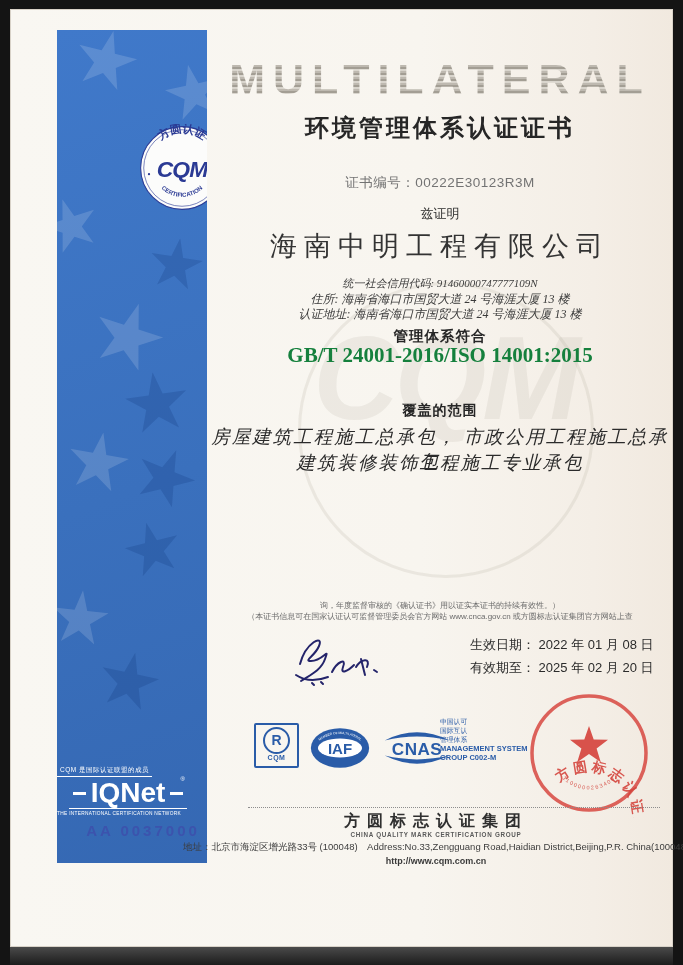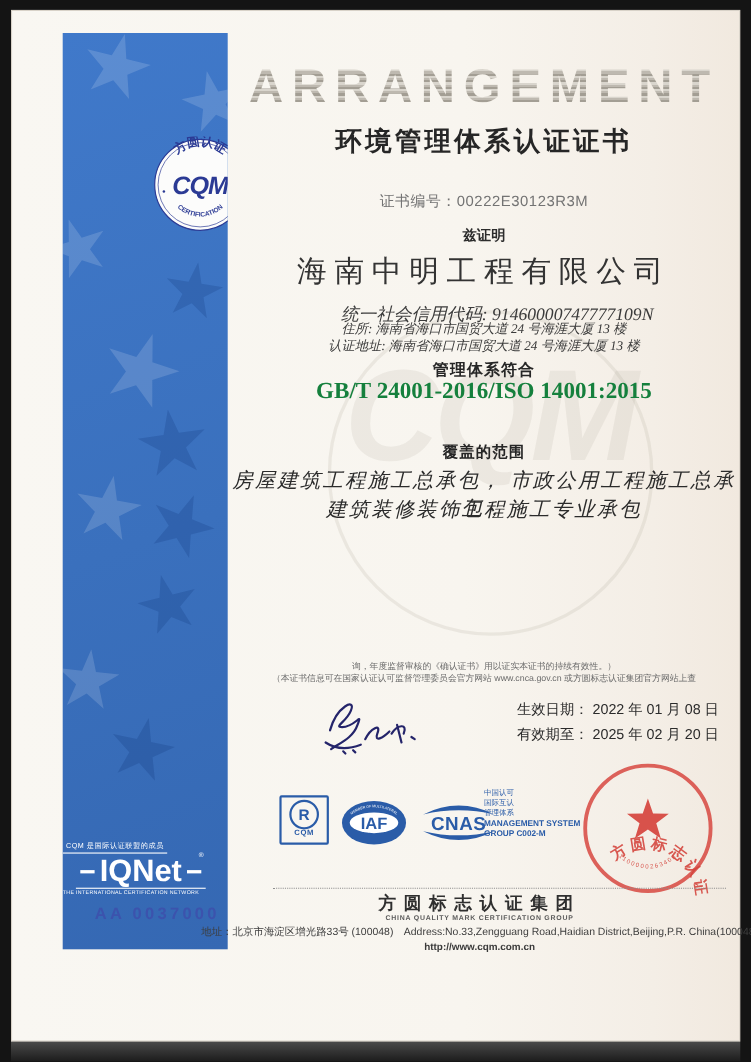--- a/index.html
+++ b/index.html
@@ -36,25 +36,25 @@
            background:repeating-linear-gradient(180deg,#a39e94 0 2px,#d9d5cd 2px 4px,#beb9b0 4px 6px);
            -webkit-background-clip:text;background-clip:text;color:transparent;}
   
   .cqm-wm-ring{left:298px;top:282px;width:290px;height:290px;border:3px solid rgba(170,164,152,.18);border-radius:50%;}
   .cqm-wm-text{left:280px;top:310px;width:330px;text-align:center;font-size:118px;font-weight:900;font-style:italic;
                color:rgba(168,162,150,.15);letter-spacing:-4px;}
   
   .ctr{text-align:center;}
   .title{left:212px;top:112px;width:456px;font-size:24px;font-weight:800;letter-spacing:3px;color:#262626;}
   .certno{left:212px;top:174px;width:456px;font-size:13.5px;color:#737373;letter-spacing:.5px;}
-  .certify{left:212px;top:205px;width:456px;font-size:13px;color:#2c2c2c;font-weight:bold;}
+  .certify{left:212px;top:205px;width:456px;font-size:13px;color:#2c2c2c;}
   .company{left:212px;top:228px;width:456px;font-size:27px;letter-spacing:7px;color:#333;
            font-family:"Liberation Serif","DejaVu Serif",serif;font-weight:400;}
   .kai{font-family:"Liberation Serif","DejaVu Serif",serif;font-style:italic;color:#3b3b3b;}
-  .credit{left:224px;top:276px;width:456px;font-size:16px;}
+  .credit{left:212px;top:276px;width:456px;font-size:11px;}
   .addr1{left:212px;top:291px;width:456px;font-size:12px;}
   .addr2{left:212px;top:306px;width:456px;font-size:12px;}
   .conform{left:212px;top:327px;width:456px;font-size:14.5px;font-weight:800;color:#262626;letter-spacing:1px;}
   .standard{left:212px;top:343px;width:456px;font-size:21px;font-weight:800;color:#15803d;
             font-family:"Liberation Serif","DejaVu Serif",serif;}
   .scope-label{left:212px;top:402px;width:456px;font-size:14px;font-weight:800;color:#262626;letter-spacing:1px;}
   .scope1{left:200px;top:424px;width:480px;font-size:18.5px;letter-spacing:2px;color:#2b2b2b;}
   .scope2{left:200px;top:450px;width:480px;font-size:18.5px;letter-spacing:2px;color:#2b2b2b;}
   .note{left:205px;top:601px;width:470px;font-size:8px;color:#6b6b6b;line-height:10.5px;}
   .dates{left:470px;top:633px;width:200px;font-size:13px;font-weight:400;color:#2b2b2b;line-height:23px;}
@@ -122,21 +122,21 @@
       <span class="iqnet-reg">®</span>
       <span class="iqnet-dash"></span>
     </div>
     <div class="iqnet-line"></div>
     <div class="iqnet-tag">THE INTERNATIONAL CERTIFICATION NETWORK</div>
   </div>
 
   <div class="abs serial">AA 0037000</div>
 </div>
 
-<div class="abs cert-wm">ARRANGEMENT</div>
+<div class="abs cert-wm">MULTILATERAL</div>
 
 <div class="abs cqm-wm-ring"></div>
 <div class="abs cqm-wm-text">CQM</div>
 
 <div class="abs title ctr">环境管理体系认证证书</div>
 <div class="abs certno ctr">
   <span>证书编号：</span><span>00222E30123R3M</span>
 </div>
 <div class="abs certify ctr">兹证明</div>
 <div class="abs company ctr">海南中明工程有限公司</div>

